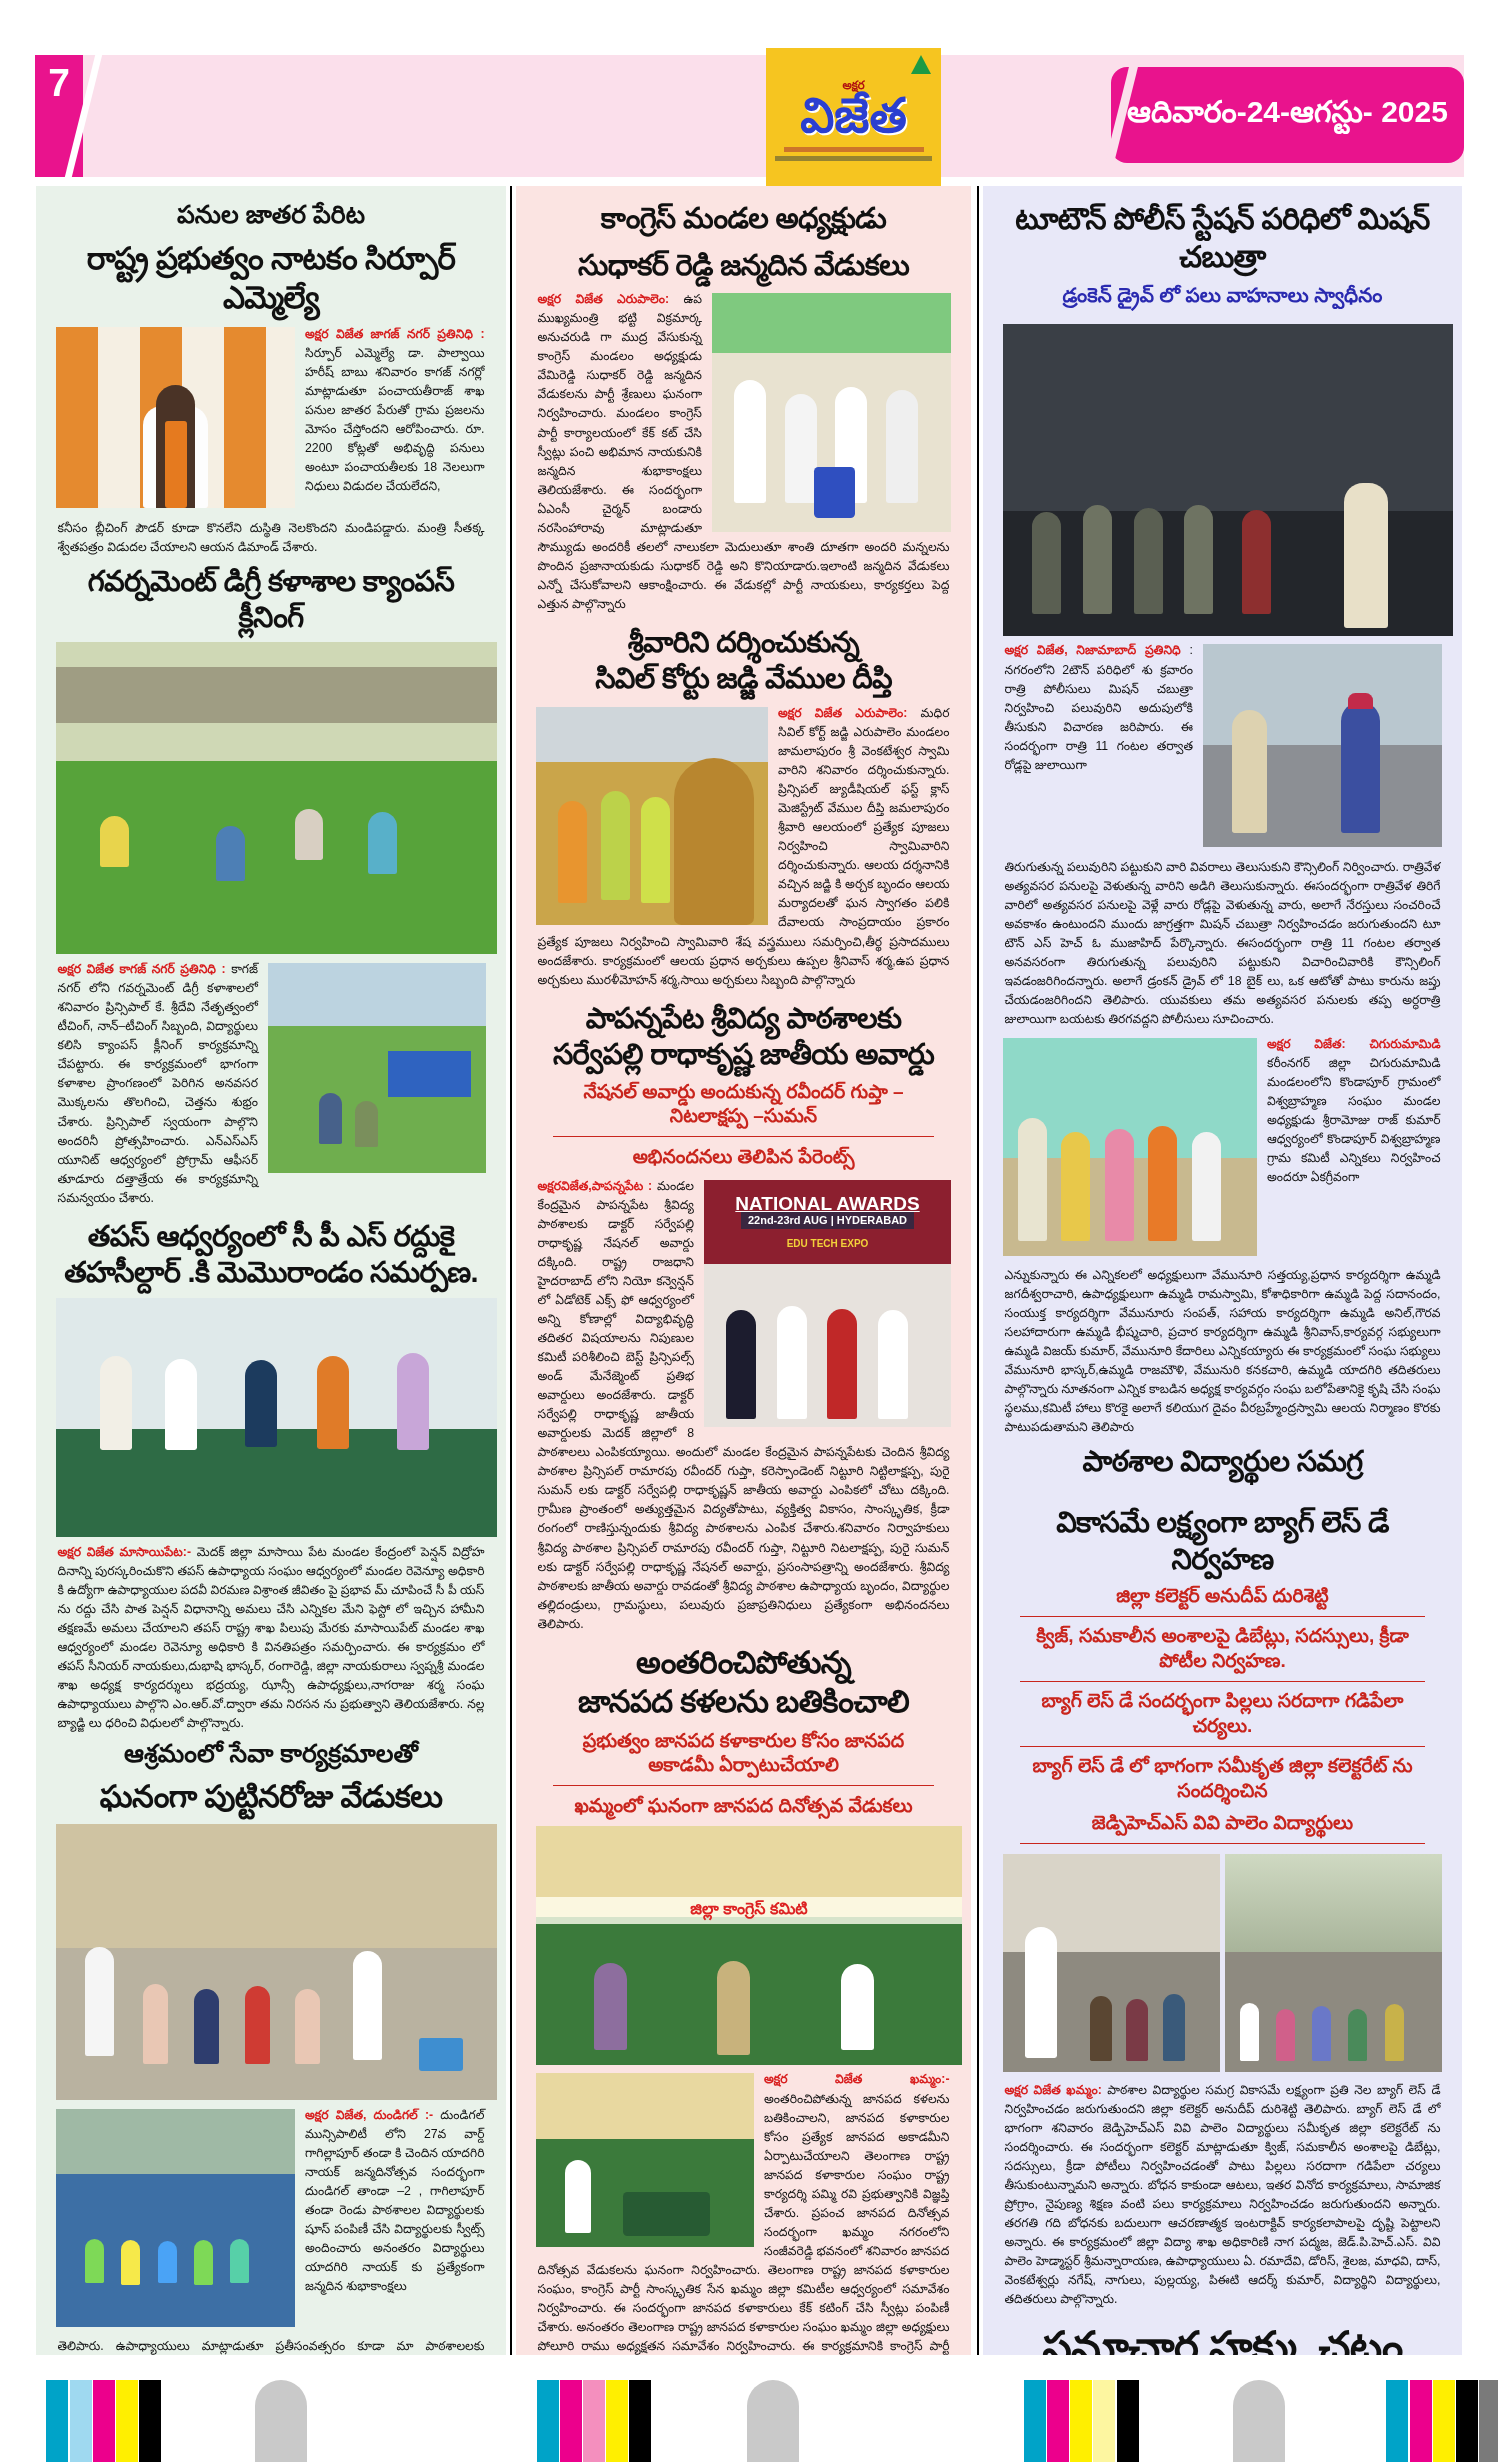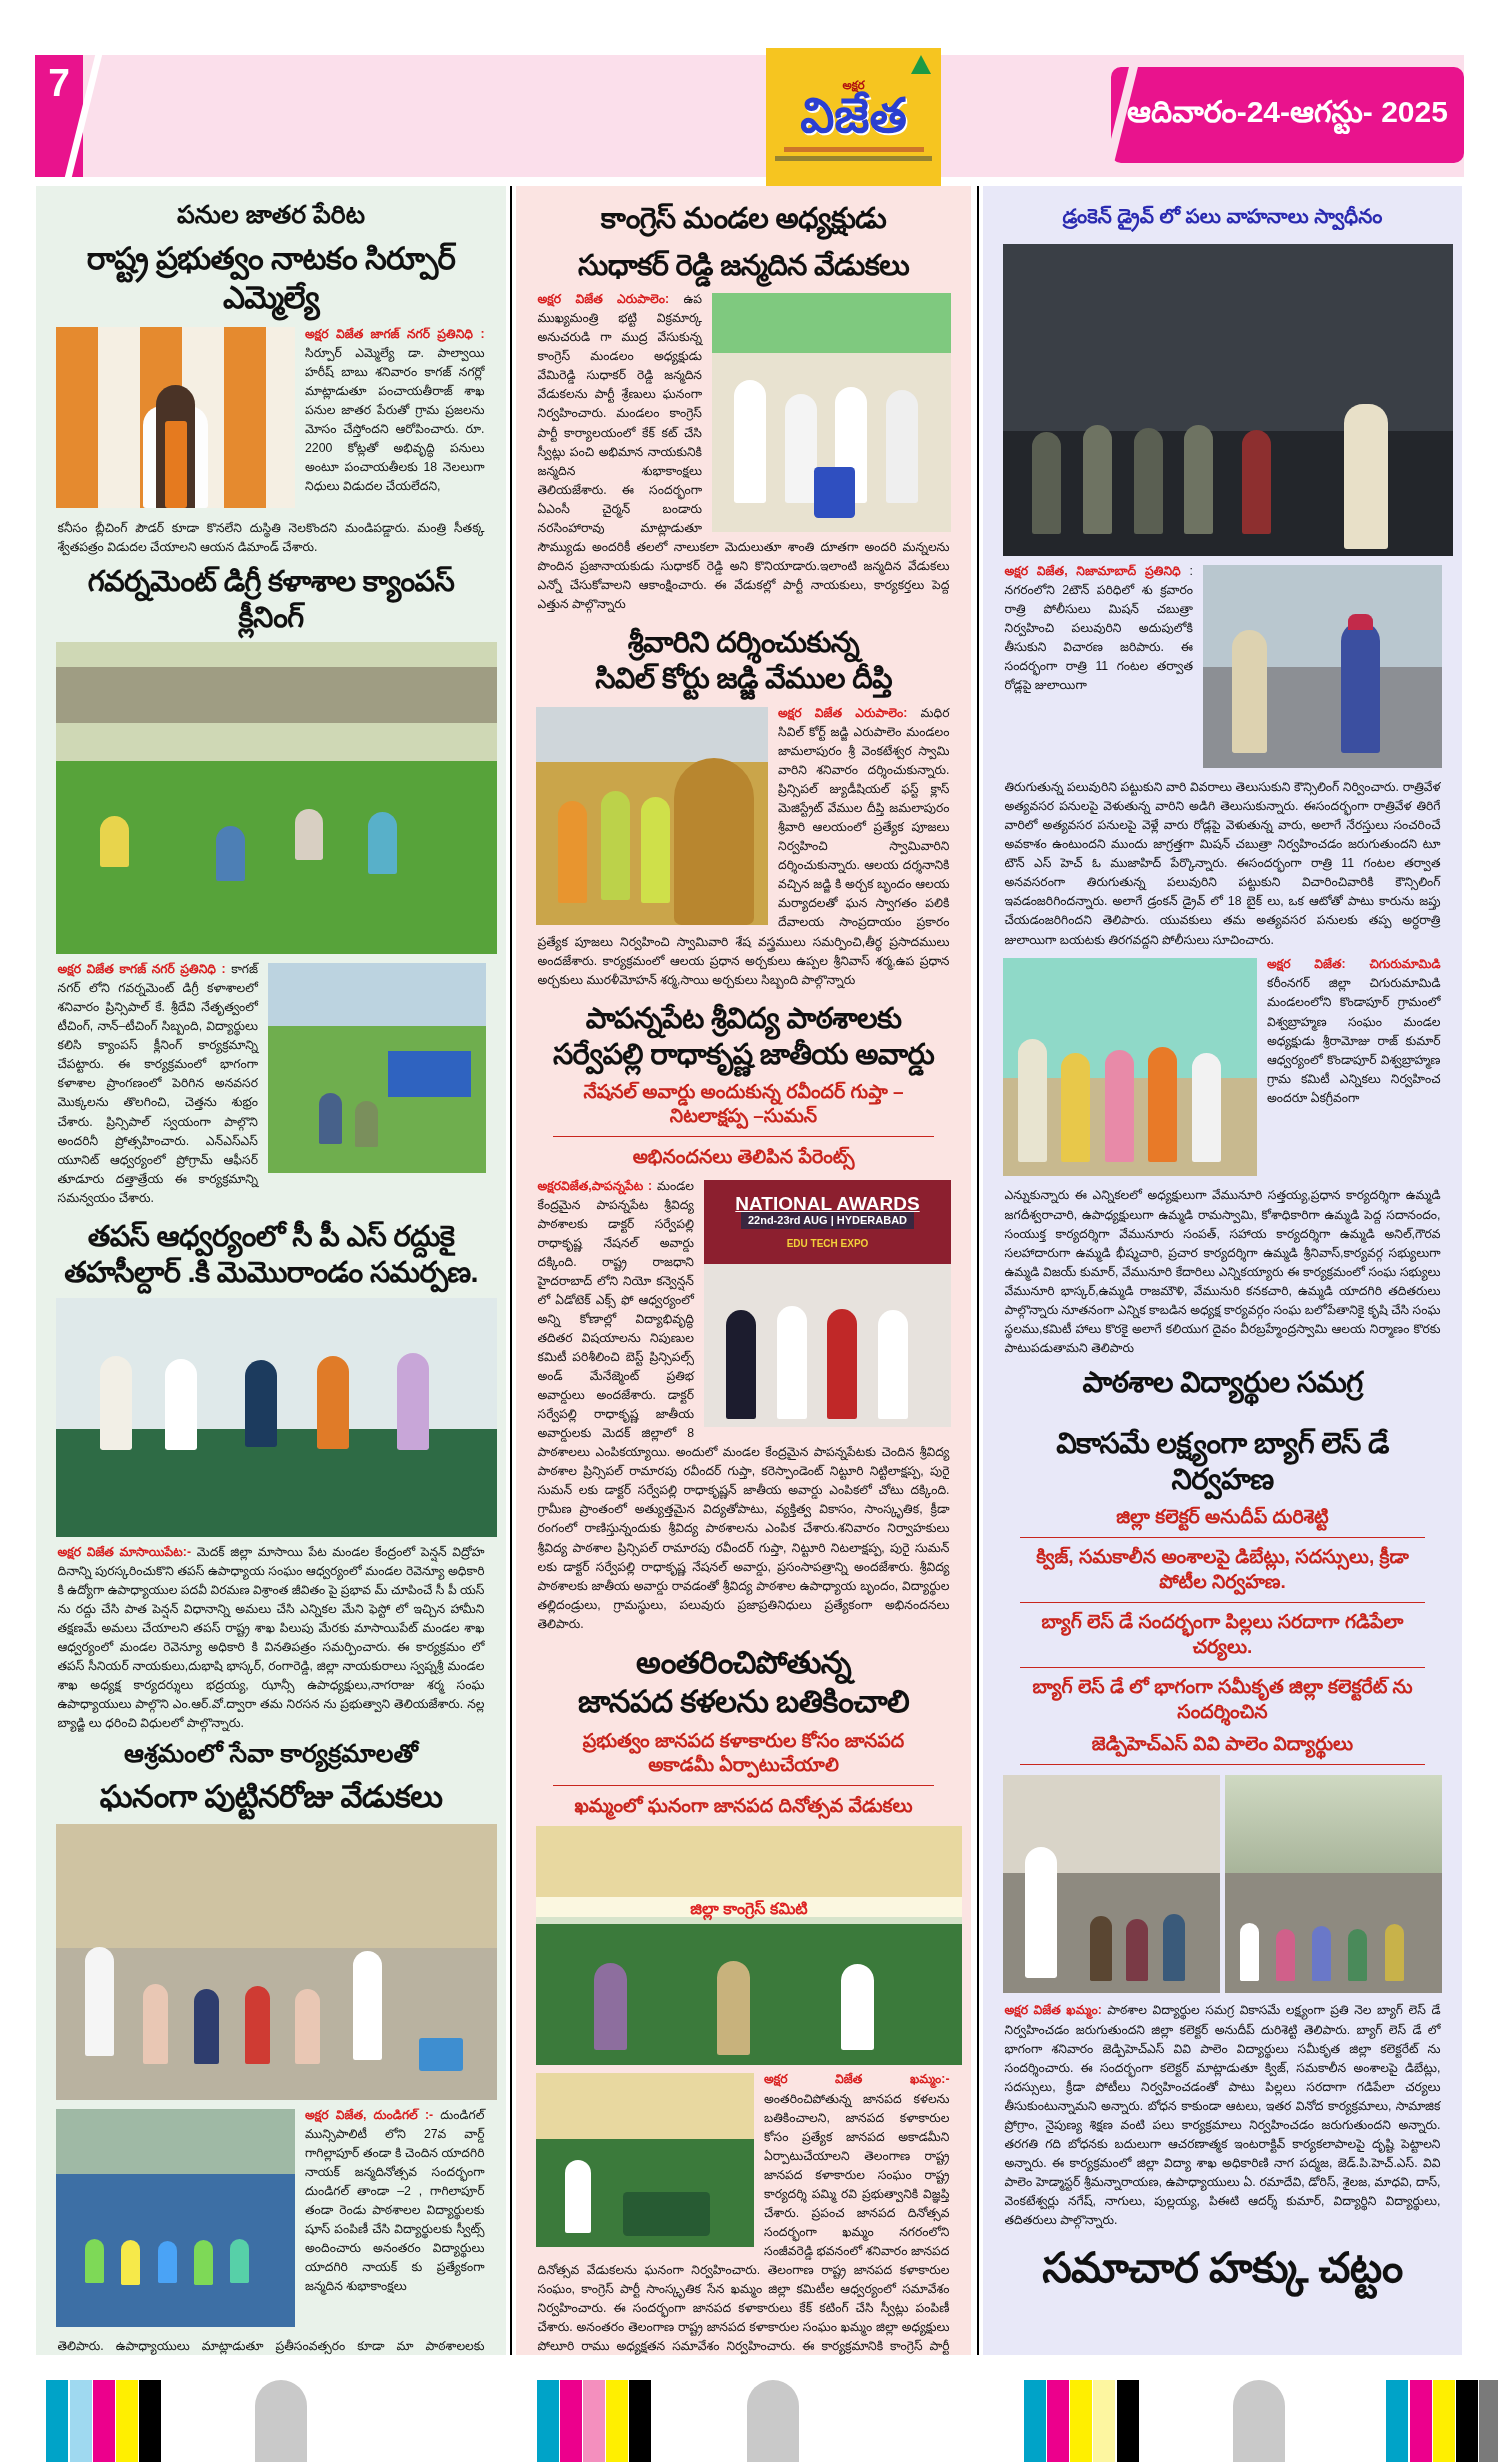--- a/index.html
+++ b/index.html
@@ -10,21 +10,21 @@
   .pagenum-box{position:absolute;left:35px;top:55px;width:48px;height:122px;background:#e9138d;color:#fff;
        font-size:39px;font-weight:bold;display:flex;align-items:flex-start;justify-content:center;padding-top:5.8px;box-sizing:border-box;}
   .pagenum-box::after{content:"";position:absolute;right:-4.4px;top:0;width:7.3px;height:122px;background:#fff;transform:skewX(-14deg);}
   .masthead{position:absolute;left:766px;top:48px;width:175px;height:144px;background:#f6c520;
        display:flex;flex-direction:column;align-items:center;justify-content:center;overflow:hidden;}
   .masthead .kick{color:#b01010;font-size:11.6px;font-weight:bold;line-height:1;}
   .masthead .ttl{color:#2b3fd0;font-size:48px;font-weight:bold;line-height:1.05;text-shadow:1.5px 1.5px 0 #fff;}
   .masthead .tag{width:80%;height:5px;background:#a33;opacity:.55;margin-top:5.8px;}
   .masthead .tag2{width:90%;height:4.4px;background:#234;opacity:.45;margin-top:4.4px;}
   .peacock{position:absolute;right:10px;top:7.3px;width:0;height:0;border-left:10px solid transparent;border-right:10px solid transparent;border-bottom:19px solid #1d9a44;}
-  .date-box{position:absolute;left:1111px;top:67px;width:353px;height:96px;background:#e9138d;border-radius:10px;
+  .date-box{position:absolute;left:1111px;top:67px;width:353px;height:96px;background:#e9138d;border-radius:16px;
        display:flex;align-items:center;justify-content:center;color:#fff;font-size:30px;font-weight:bold;}
   .date-box::before{content:"";position:absolute;left:5.8px;top:0;width:8.7px;height:96px;background:#fbdfeb;transform:skewX(-14deg);}
   
   .col{position:absolute;top:186px;height:2169px;overflow:hidden;box-sizing:border-box;padding:10px 20px;}
   .col1{left:36px;width:470px;background:#e9f2ea;}
   .col2{left:516px;width:455px;background:#fbe4e2;}
   .col3{left:983px;width:479px;background:#e8e8f8;}
   .vrule{position:absolute;top:186px;height:2169px;width:2.2px;background:#000;}
   .vr1{left:510px;} .vr2{left:977px;}
   
@@ -228,20 +228,21 @@
       <div class="per" style="left:29px;bottom:14.5px;width:26px;height:73px;background:#ffffff;"></div>
       <div class="per" style="left:87px;bottom:11.6px;width:87px;height:44px;background:#275b33;border-radius:4.4px;"></div>
     </div>
     <div class="body"><span class="byline">అక్షర విజేత ఖమ్మం:-</span> <span>అంతరించిపోతున్న జానపద కళలను బతికించాలని, జానపద కళాకారుల కోసం ప్రత్యేక జానపద అకాడమీని ఏర్పాటుచేయాలని తెలంగాణ రాష్ట్ర జానపద కళాకారుల సంఘం రాష్ట్ర కార్యదర్శి పమ్మి రవి ప్రభుత్వానికి విజ్ఞప్తి చేశారు. ప్రపంచ జానపద దినోత్సవ సందర్భంగా ఖమ్మం నగరంలోని సంజీవరెడ్డి భవనంలో శనివారం జానపద దినోత్సవ వేడుకలను ఘనంగా నిర్వహించారు. తెలంగాణ రాష్ట్ర జానపద కళాకారుల సంఘం, కాంగ్రెస్ పార్టీ సాంస్కృతిక సేన ఖమ్మం జిల్లా కమిటీల ఆధ్వర్యంలో సమావేశం నిర్వహించారు. ఈ సందర్భంగా జానపద కళాకారులు కేక్ కటింగ్ చేసి స్వీట్లు పంపిణీ చేశారు. అనంతరం తెలంగాణ రాష్ట్ర జానపద కళాకారుల సంఘం ఖమ్మం జిల్లా అధ్యక్షులు పోలూరి రాము అధ్యక్షతన సమావేశం నిర్వహించారు. ఈ కార్యక్రమానికి కాంగ్రెస్ పార్టీ మైనార్టీ సెల్ జిల్లా అధ్యక్షులు హుస్సేన్, తెలంగాణ రాష్ట్ర జానపద కళాకారుల సంఘం రాష్ట్ర కార్యదర్శి పమ్మి రవి లు ముఖ్య అతిథులుగా విచ్చేసి వారు మాట్లాడుతూ.. జానపద కళాకారులకు ప్రభుత్వం తక్షణమే జానపద అకాడమీ ఏర్పాటుచేసి అంతరించిపోతున్న జానపద కళలను బతికించాలని కోరారు. 1848 సంవత్సరంలో మిలియన్ థామస్ ఫోక్ లిటరేచర్ అనే పదాన్ని కనుగొని జానపద దినోత్సవంగా ప్రకటించారు. ఆగస్టు 22ను ప్రపంచ జానపద దినోత్సవంగా ప్రకటించి అన్ని జిల్లాలలో జానపద జాతరను నిర్వహించాలని ప్రభుత్వానికి విన్నవించారు. కాంగ్రెస్ సాంస్కృతిక సేన జిల్లా అధ్యక్షులు వంగపండు పుల్లారావు వందన సమర్పణ చేశారు. ఈ కార్యక్రమంలో జానపద కళాకారులు నంద్యాల నాగేశ్వరరావు, కొచ్చర్ల గురవయ్య, కర్న పుల్లయ్య, అద్దంకి నరసింహారావు, బొడ్డు నాగేశ్వరావు, పెద్దపాక విజయ్, డప్పు శ్రీకాంత్, డోలక్ నరేష్, ఉపేందర్, వంశీ బాయ్ తదితరులు పాల్గొన్నారు.</span></div>
     <div class="clear"></div>
   </div>
 </div>
 
 <div class="col col3">
   <div class="article">
+    <div class="headline" style="font-size:30px">టూటౌన్ పోలీస్ స్టేషన్ పరిధిలో మిషన్ చబుత్రా</div>
     <div class="subhead-blue">డ్రంకెన్ డ్రైవ్ లో పలు వాహనాలు స్వాధీనం</div>
     <div class="ph sc-night" style="width:450px;height:312px;">
       <div class="per" style="left:29px;bottom:22px;width:29px;height:102px;background:#5a5f52;"></div>
       <div class="per" style="left:80px;bottom:22px;width:29px;height:109px;background:#6e7362;"></div>
       <div class="per" style="left:131px;bottom:22px;width:29px;height:106px;background:#5a5f52;"></div>
       <div class="per" style="left:181px;bottom:22px;width:29px;height:109px;background:#6e7362;"></div>
       <div class="per" style="left:239px;bottom:22px;width:29px;height:104px;background:#8d2f2f;"></div>
       <div class="per" style="left:341px;bottom:7.3px;width:44px;height:145px;background:#e8e0c8;"></div>
     </div>
     <div class="ph sc-day fr" style="width:239px;height:203px;">

